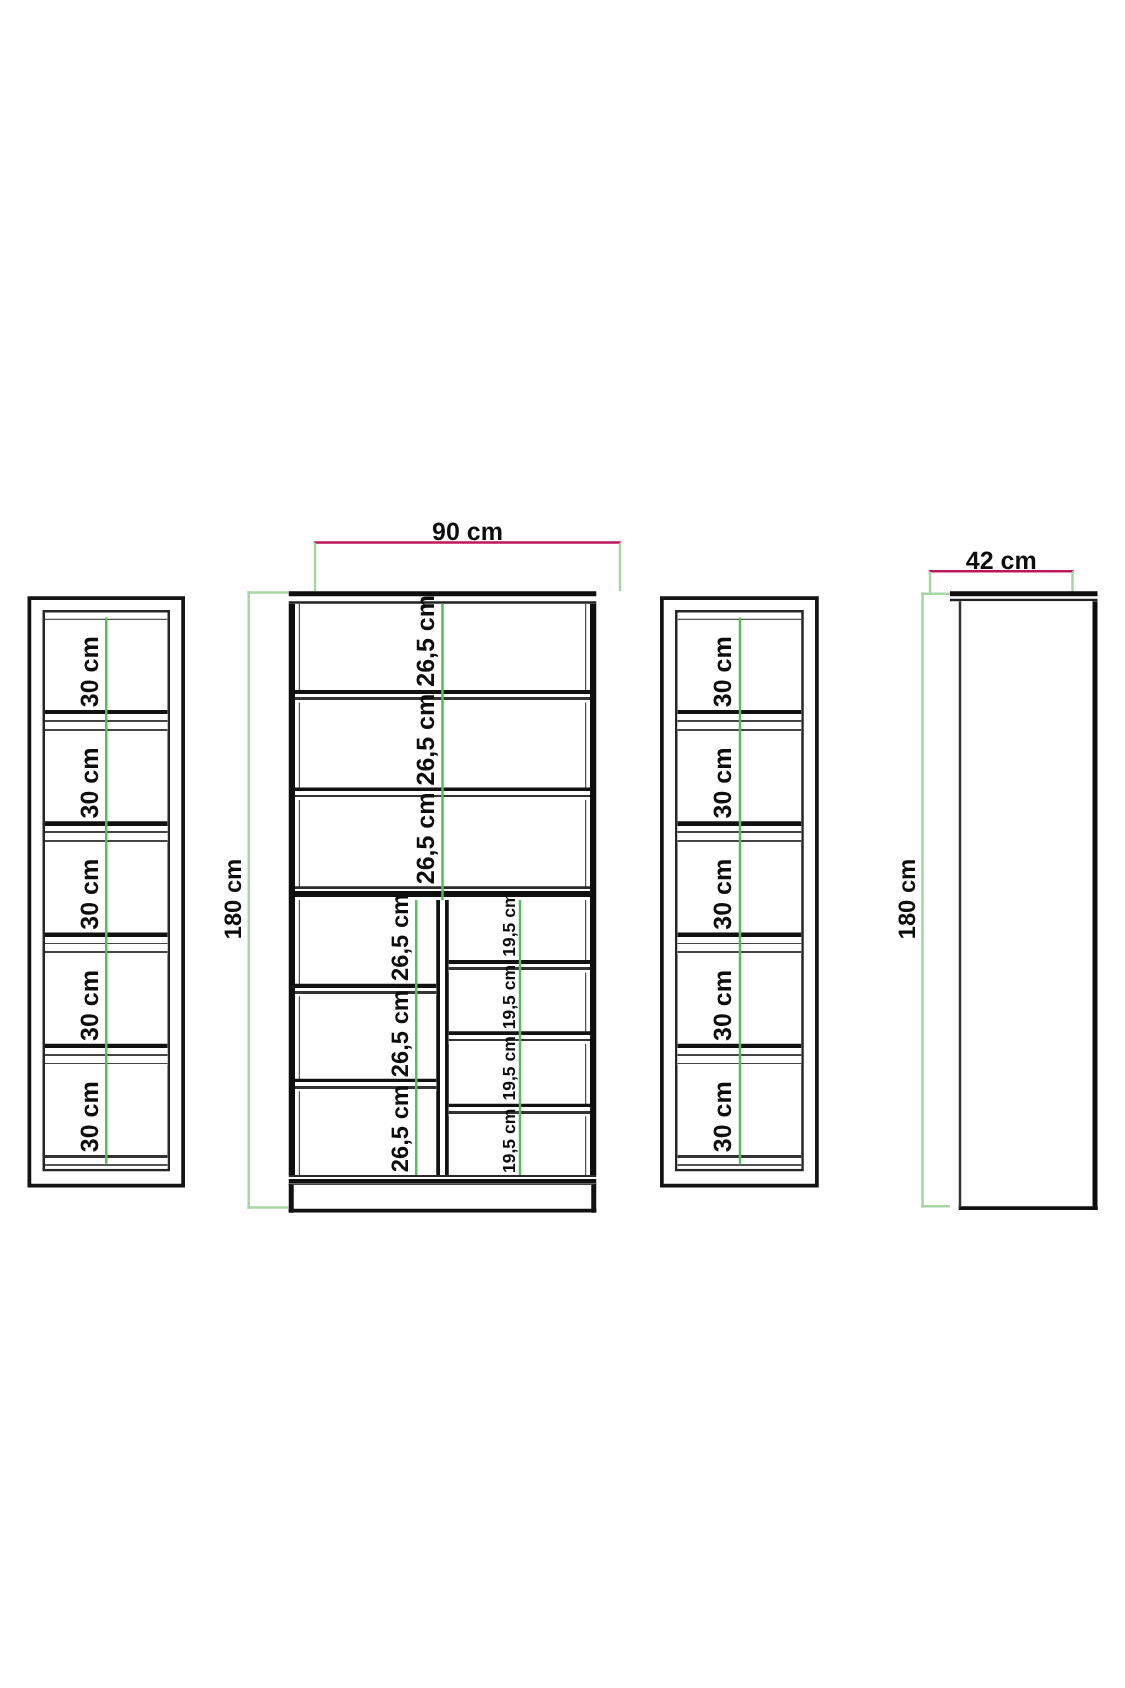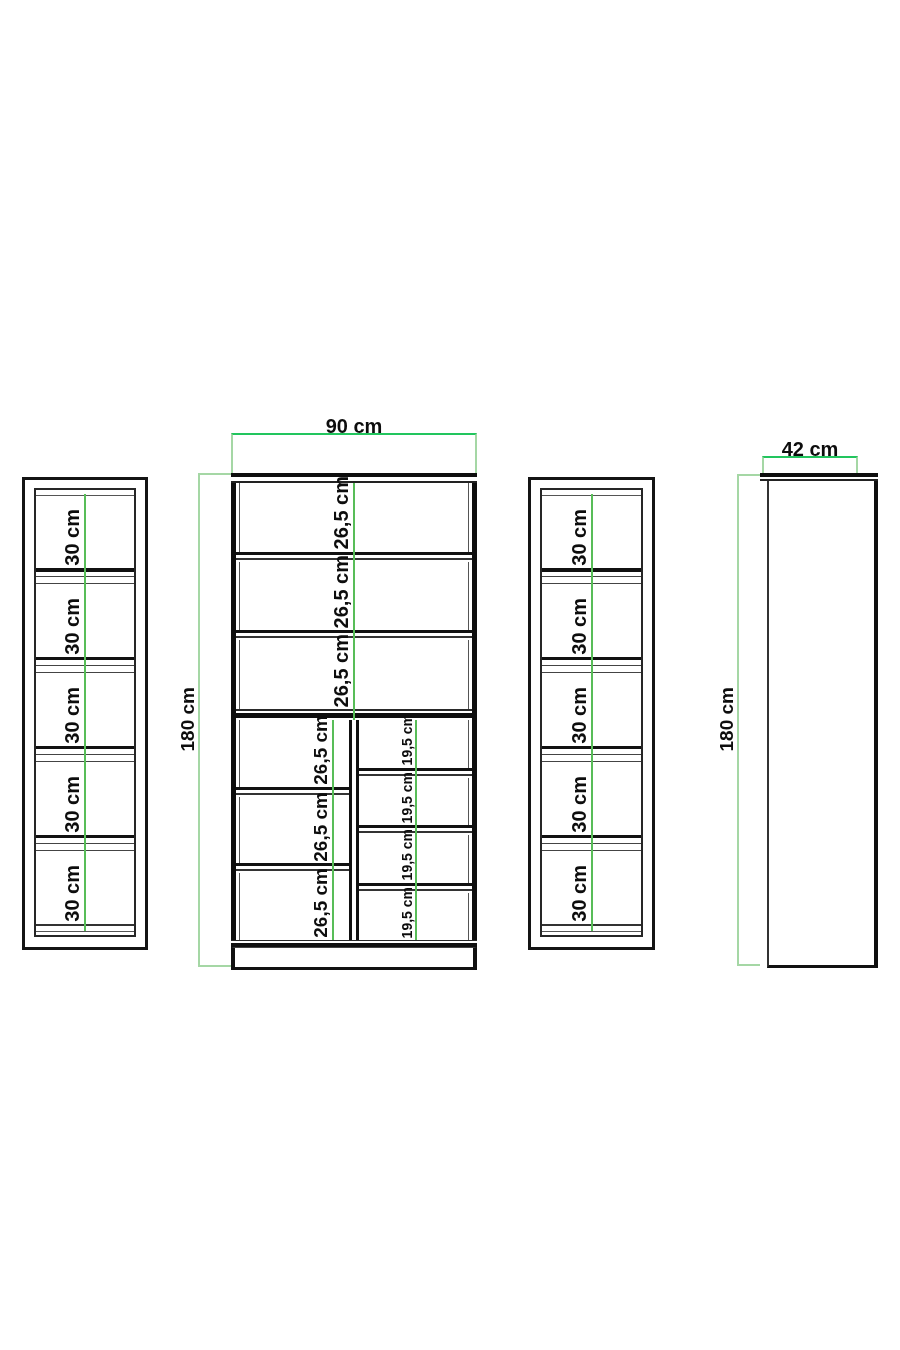--- a/index.html
+++ b/index.html
@@ -133,23 +133,24 @@
     height: 487px;
     border-left: 2px solid #333;
     border-right: 4px solid #0e0e0e;
     border-bottom: 3px solid #111;
     background: #fff;
   }
 
   
   .dim-h {
     position: absolute;
-    border-top: 2px solid #22c55e;
+    border-top: 2px solid #be185d;
     border-left: 2px solid #a5d7a5;
     border-right: 2px solid #a5d7a5;
+    margin-left: 20px;
   }
   .dim-h .dlabel {
     position: absolute;
     left: 50%;
     bottom: calc(100% - 3px);
     transform: translateX(-50%);
     font-weight: 700;
     font-size: 20px;
     color: #0d0d0d;
     white-space: nowrap;
@@ -283,21 +284,21 @@
         <span class="vlabel">30 cm</span>
       </div>
       <div class="shelf16"></div>
       <div class="comp">
         <span class="vlabel">30 cm</span>
       </div>
       <div class="sill"></div>
     </div>
   </div>
 
-  <div class="dim-h" style="left:762px; top:456px; width:96px; height:19px;">
+  <div class="dim-h" style="left:723px; top:456px; width:116px; height:19px;">
     <span class="dlabel">42 cm</span>
   </div>
 
   <div class="dim-v" style="left:737px; top:474px; width:23px; height:492px;">
     <span class="vlabel">180 cm</span>
   </div>
 
   <div class="side-view">
     <div class="side-top"></div>
     <div class="side-body"></div>

